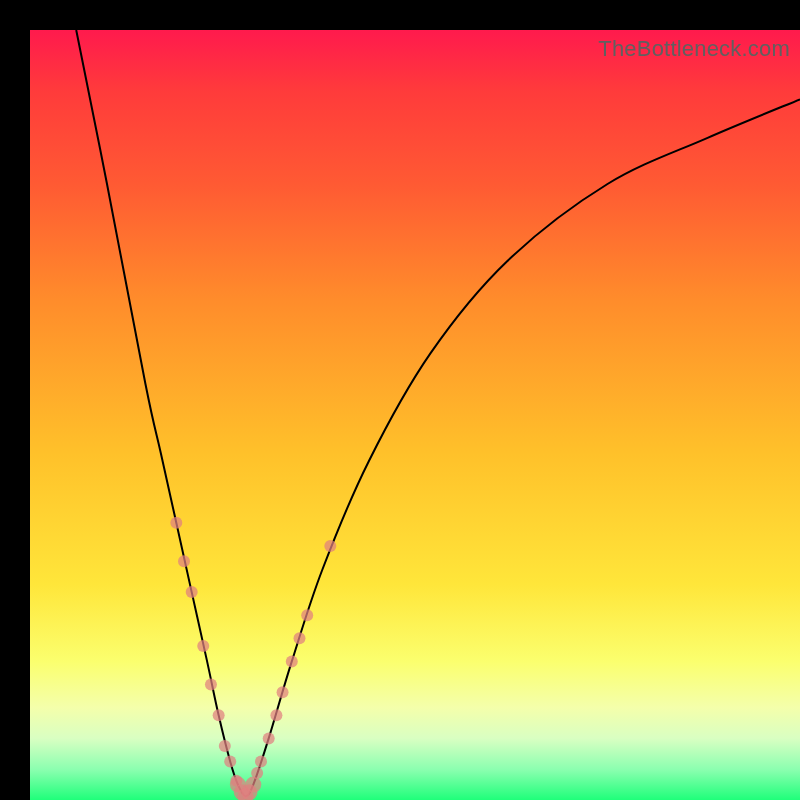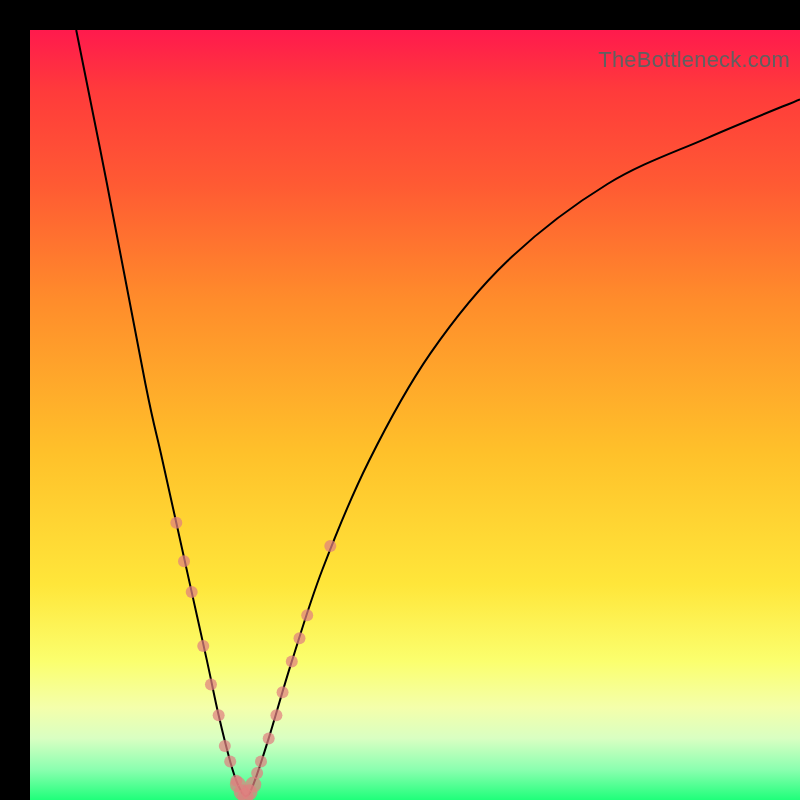--- a/index.html
+++ b/index.html
@@ -38,21 +38,20 @@
   }
   .watermark {
     position: absolute;
     top: 6px;
     right: 10px;
     font-size: 22px;
     font-weight: 500;
     color: #606060;
     z-index: 50;
     letter-spacing: 0.2px;
-    margin-top: 11px;
   }
   svg.curve {
     position: absolute;
     left: 0;
     top: 0;
     width: 770px;
     height: 770px;
     overflow: visible;
   }
   .line-main {

